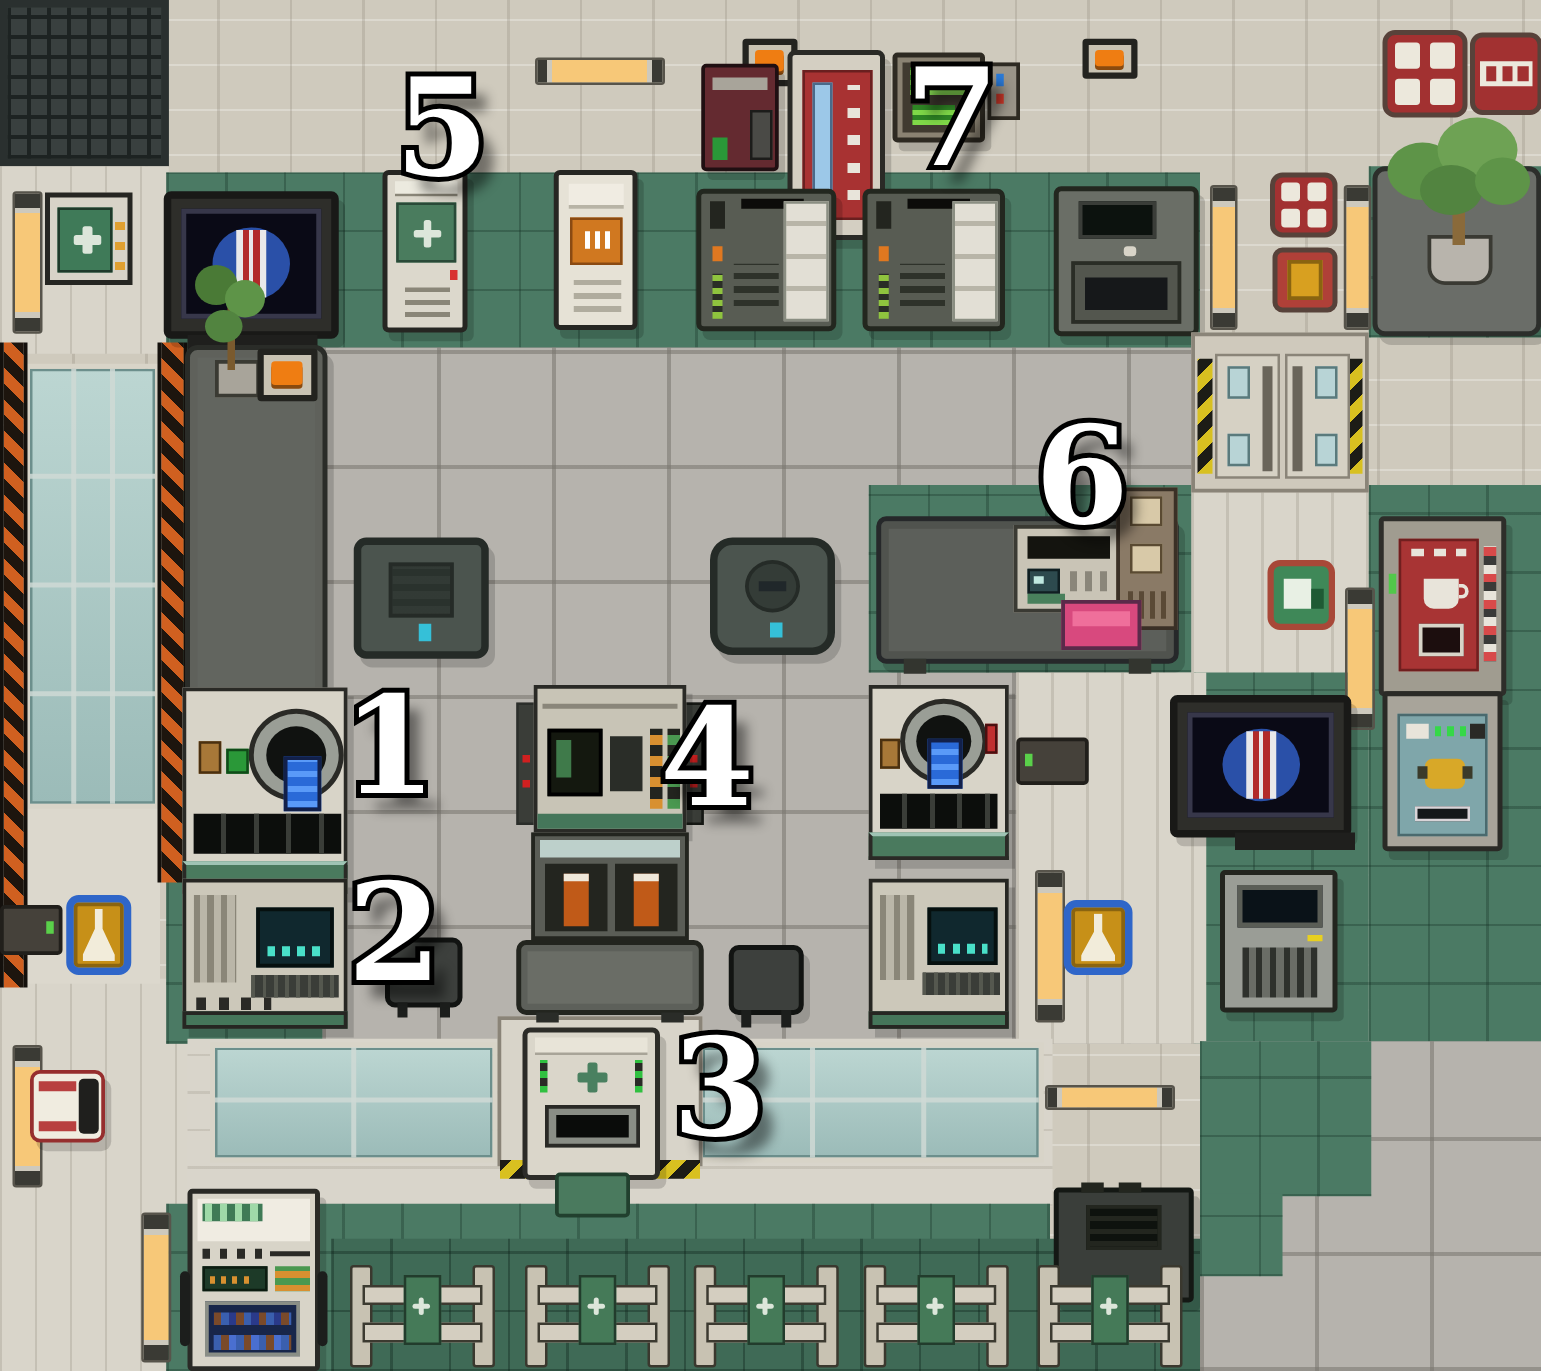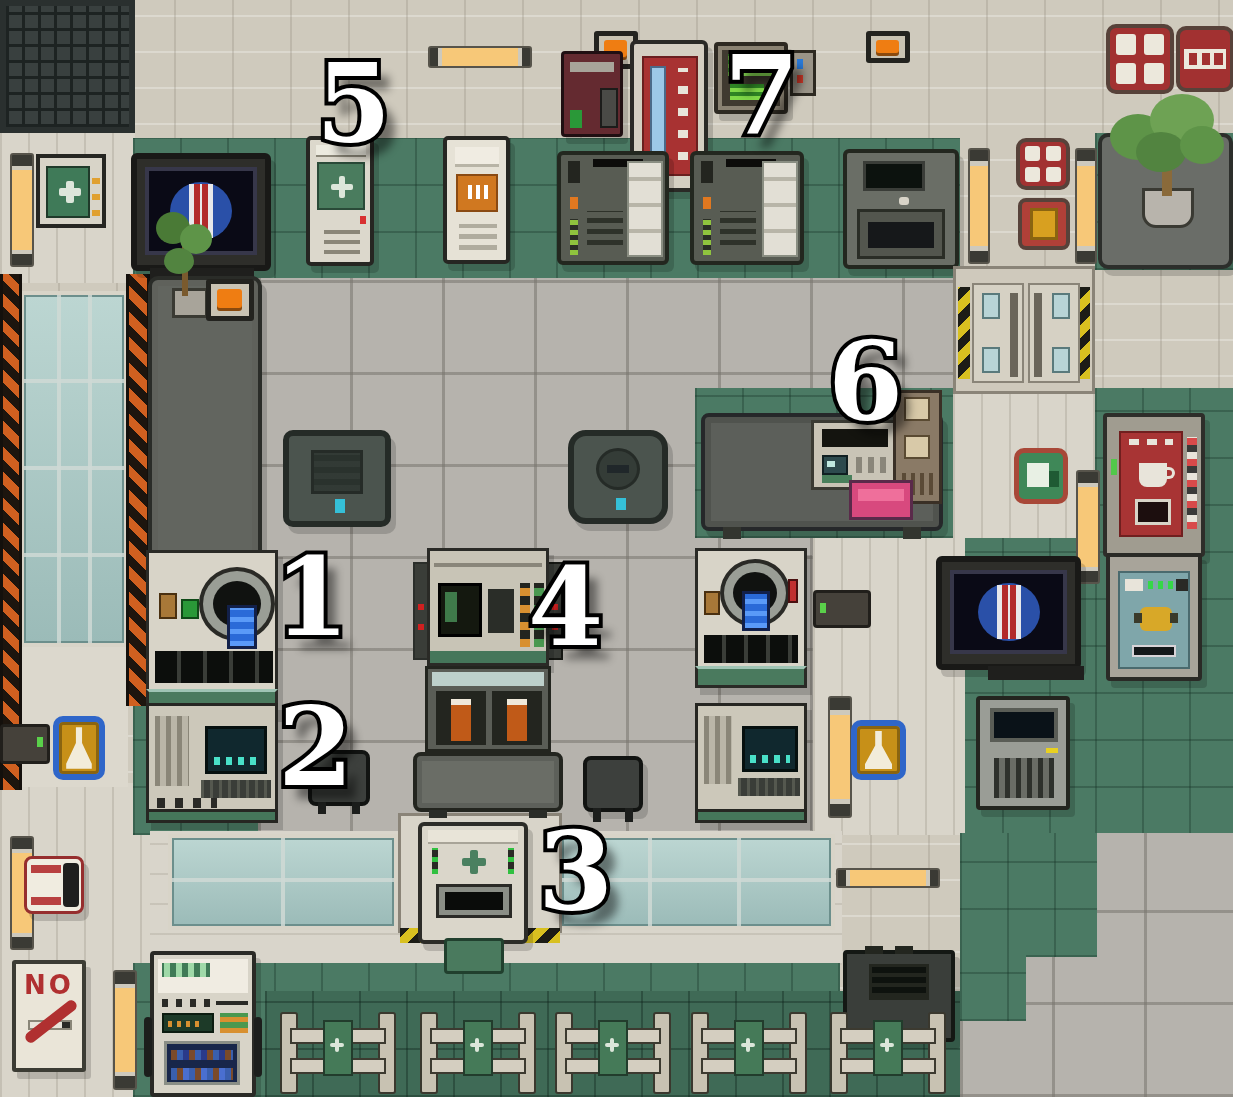--- a/index.html
+++ b/index.html
@@ -447,27 +447,20 @@
     <div class="px" style="left:22px;bottom:-34px;width:60px;height:36px;background:#4a7a5e;border:3px solid #21402e;border-radius:4px"></div>
   </div>
 
   <div class="px tube-v" style="left:10px;top:836px;width:24px;height:114px"></div>
   <div class="px machine-shadow" style="left:24px;top:856px;width:60px;height:58px;background:#f0ece0;border:3px solid #962e2e;border-radius:8px">
     <div class="px" style="left:4px;top:6px;width:30px;height:8px;background:#b84040"></div>
     <div class="px" style="left:4px;bottom:6px;width:30px;height:8px;background:#b84040"></div>
     <div class="px" style="right:2px;top:4px;width:16px;height:44px;background:#1f1f1d;border-radius:4px"></div>
   </div>
 
-  <div class="px machine-shadow" style="left:12px;top:960px;width:74px;height:112px;background:#eae5d8;border:4px solid #3c3c34;border-radius:3px">
-    <div style="position:absolute;left:0;right:0;top:6px;text-align:center;font-weight:bold;font-size:26px;letter-spacing:3px;color:#b03030;font-family:'DejaVu Sans',sans-serif;">NO</div>
-    <div class="px" style="left:12px;top:56px;width:44px;height:10px;background:#e8e4da;border:2px solid #8a8678">
-      <div class="px" style="right:0;top:0;width:8px;height:6px;background:#2a2a26"></div>
-    </div>
-    <div class="px" style="left:4px;top:52px;width:62px;height:11px;background:#b03030;border-radius:6px;transform:rotate(-38deg)"></div>
-  </div>
 
   <div class="px tube-v" style="left:113px;top:970px;width:24px;height:120px"></div>
 
   <div class="px machine-shadow" style="left:150px;top:951px;width:106px;height:146px;background:#d8d4c8;border:4px solid #2a2a26;border-radius:4px">
     <div class="px" style="left:4px;top:4px;width:90px;height:34px;background:#f0ece2">
       <div class="px" style="left:4px;top:4px;width:48px;height:14px;background:#3f7a56;background-image:repeating-linear-gradient(90deg,#9fd9a8 2px 8px,transparent 8px 14px)"></div>
     </div>
     <div class="px" style="left:8px;top:44px;width:50px;height:8px;background:repeating-linear-gradient(90deg,#2a2a26 0 6px,transparent 6px 14px)"></div>
     <div class="px" style="left:62px;top:46px;width:32px;height:4px;background:#2a2a26"></div>
     <div class="px" style="left:8px;top:58px;width:52px;height:20px;background:#1d3a28;border:2px solid #0c1c10">

